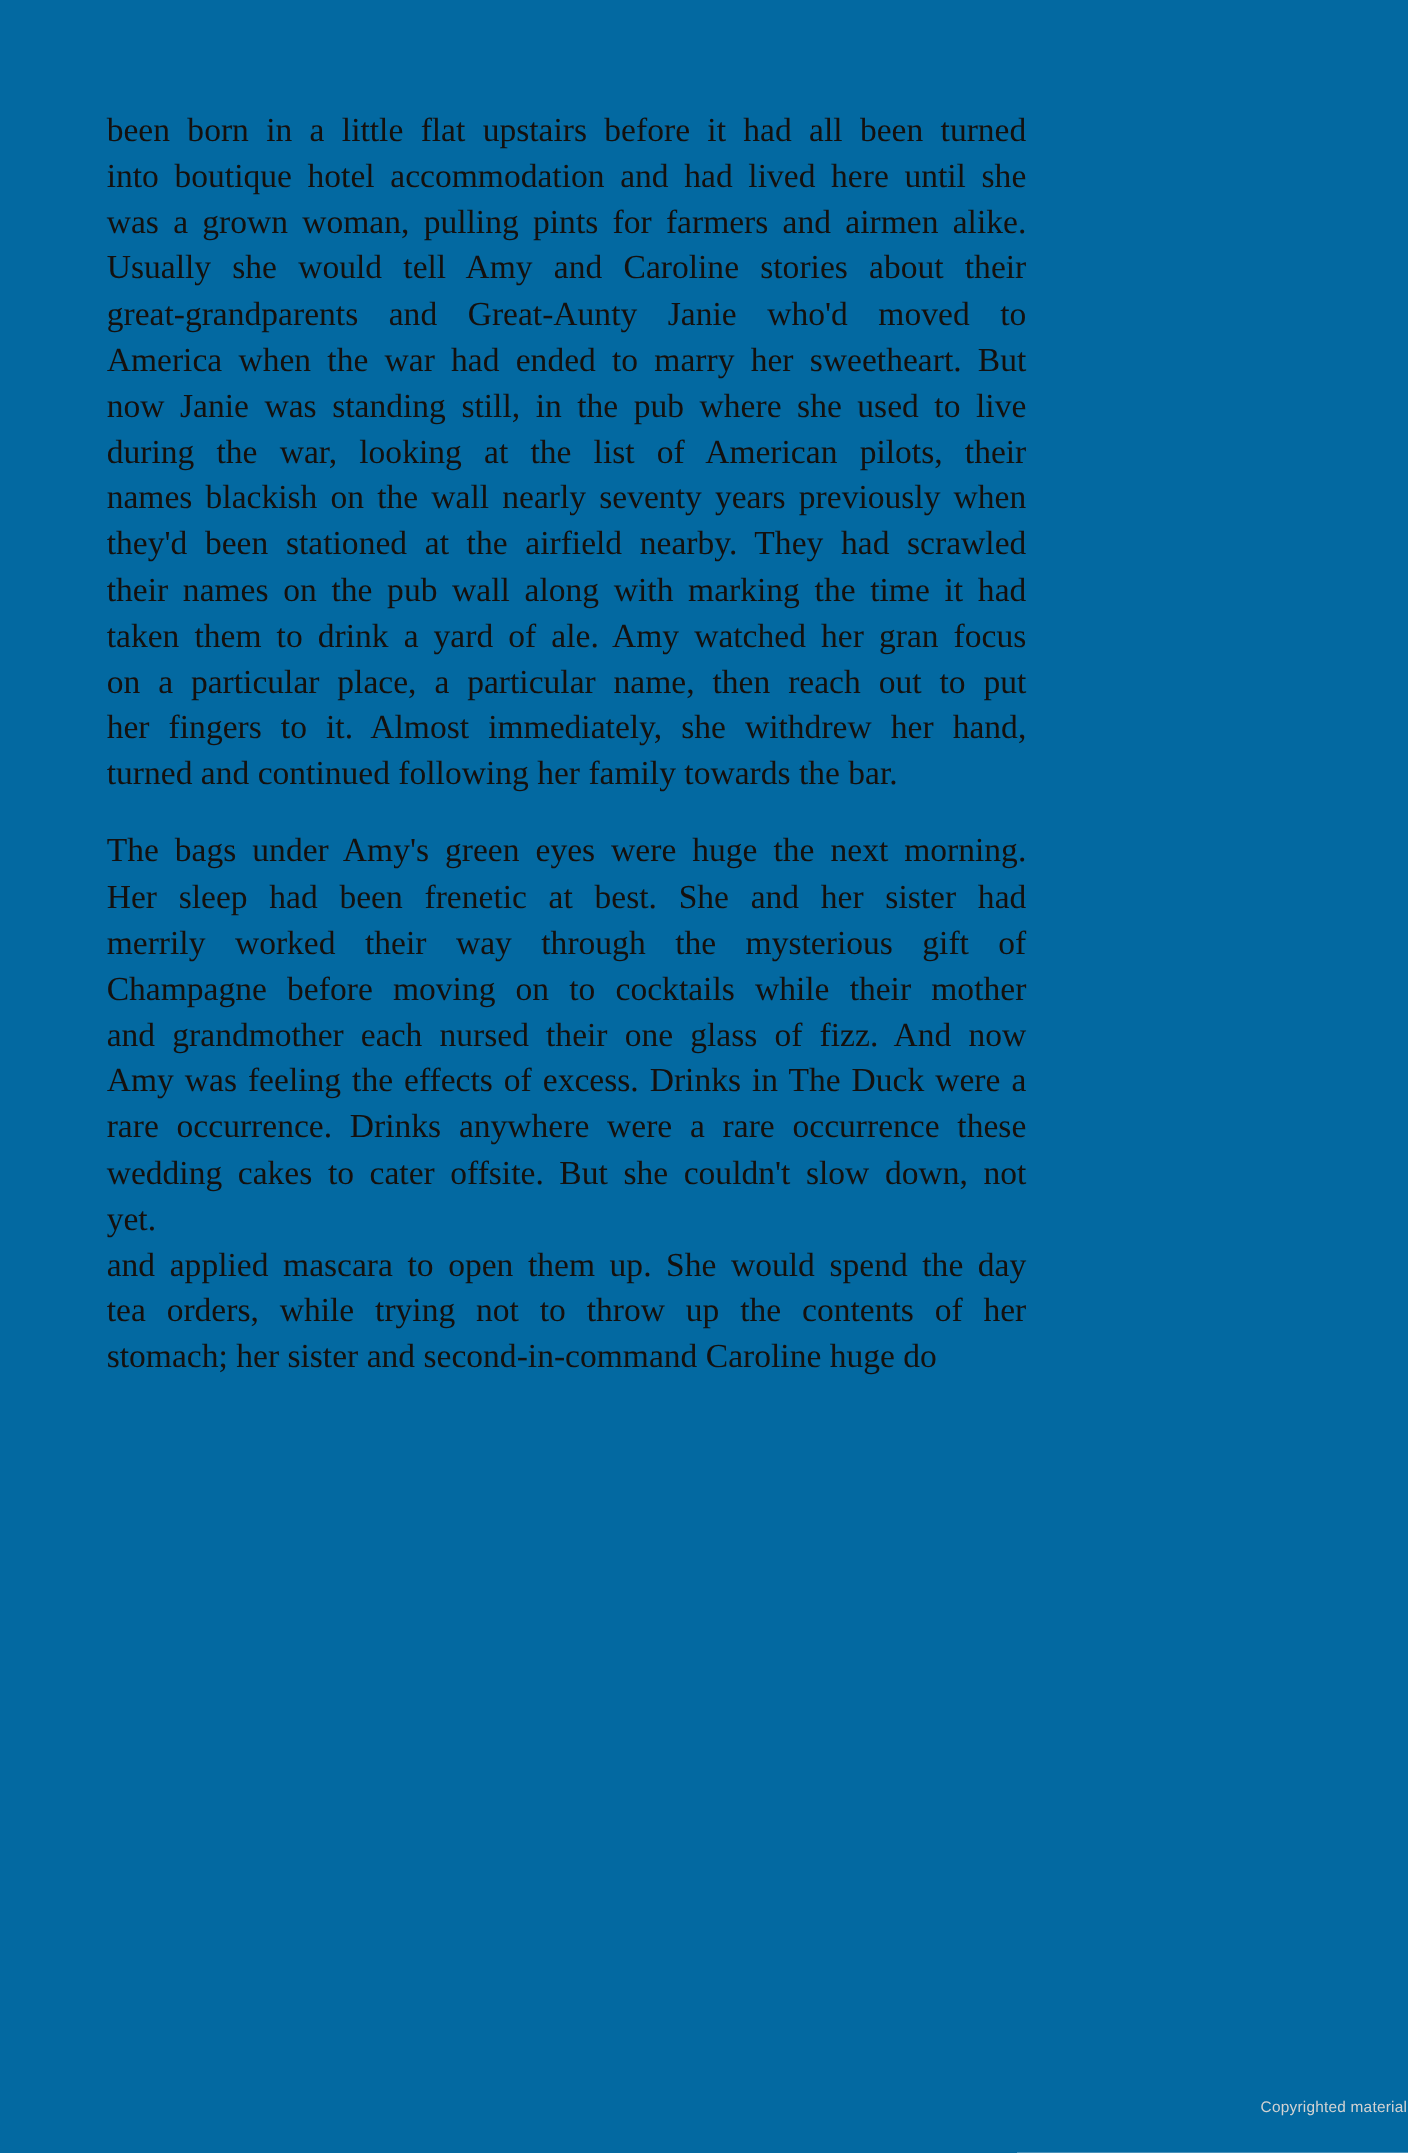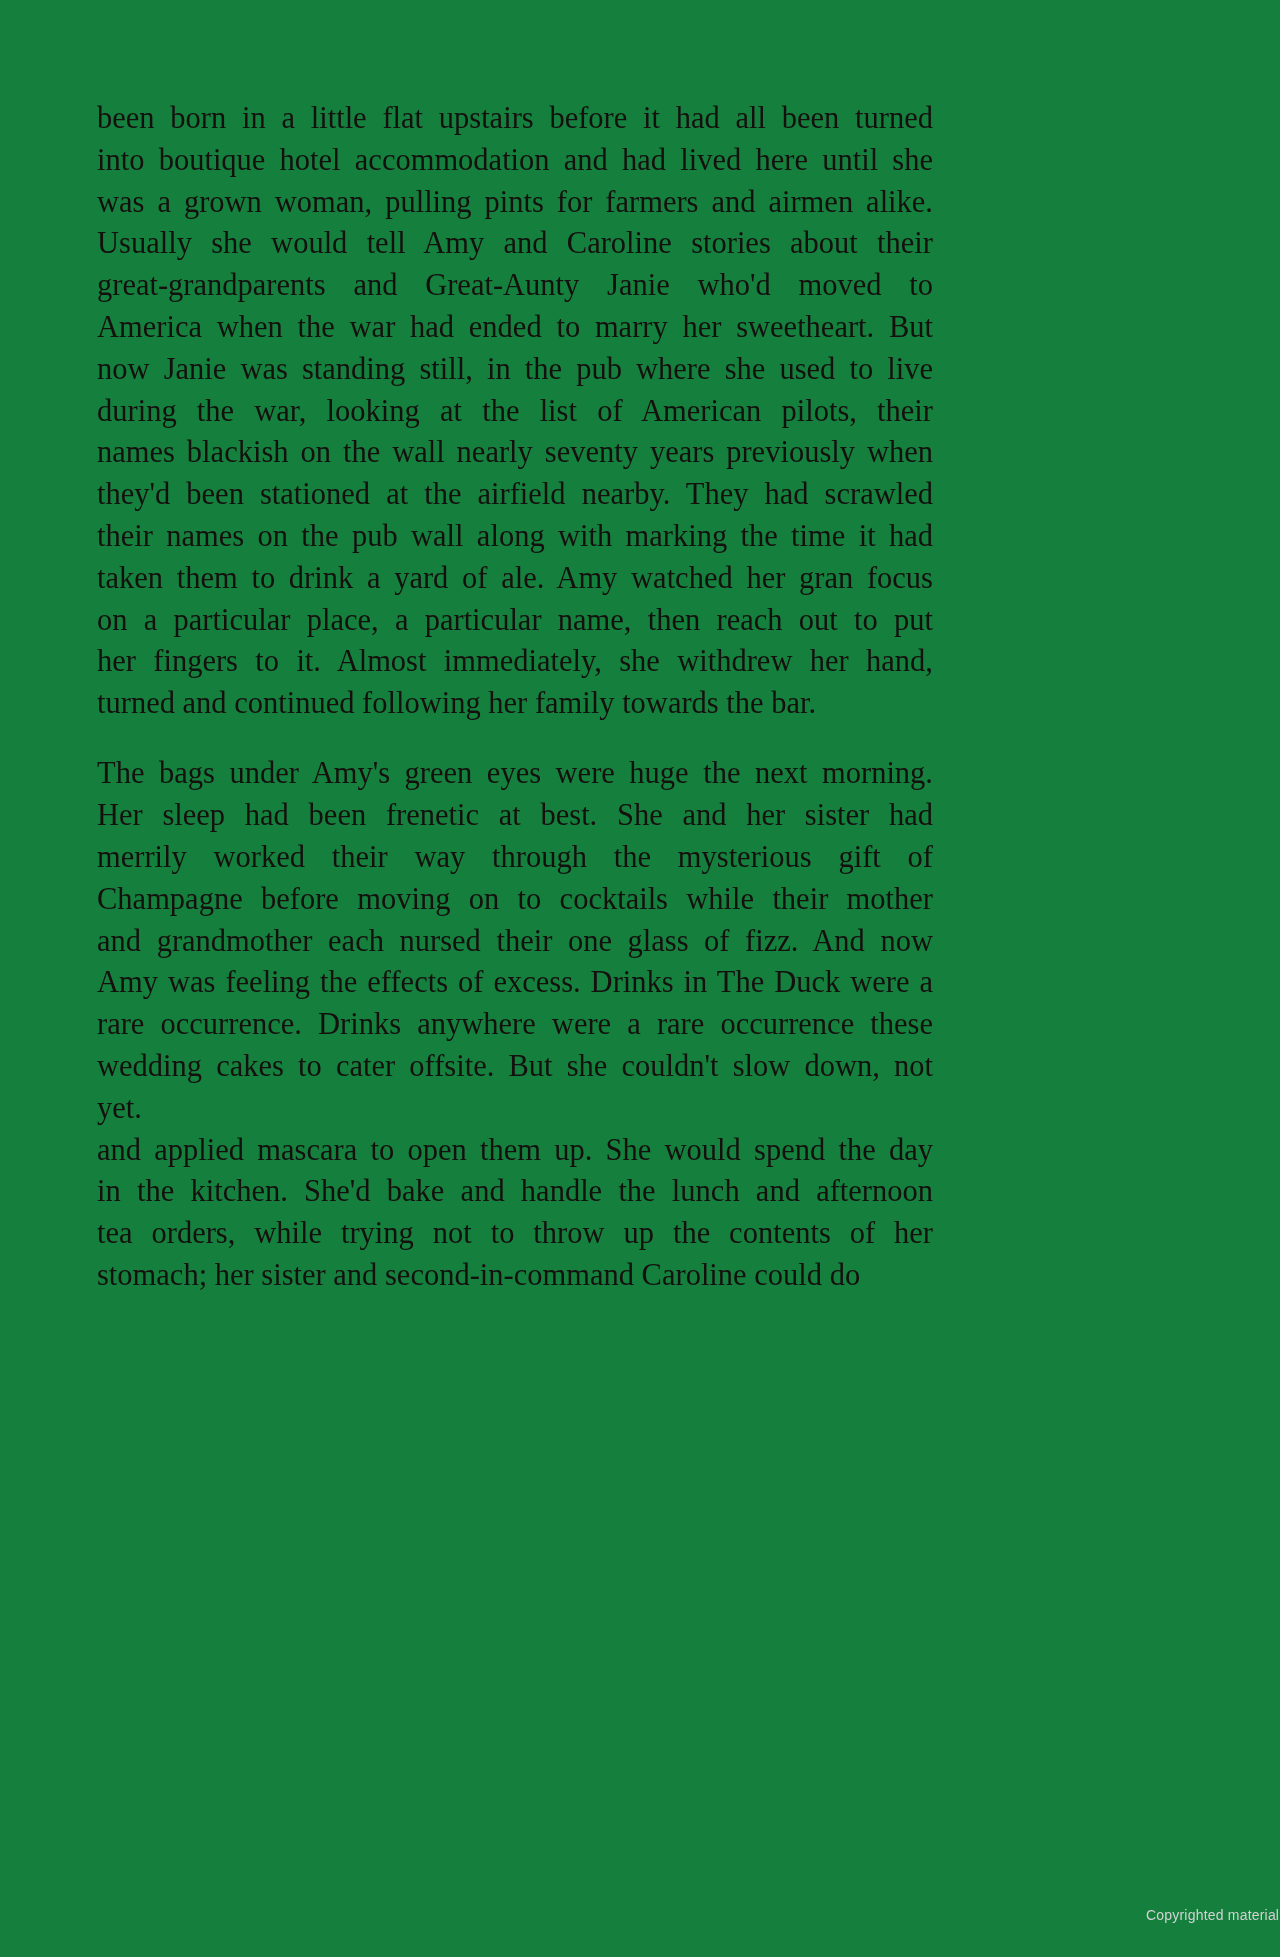--- a/index.html
+++ b/index.html
@@ -16,21 +16,21 @@
     font-family: "Liberation Serif", "DejaVu Serif", serif;
     color: #14100e;
   }
 
   .page {
     position: absolute;
     left: 0;
     top: 0;
     width: 1280px;
     height: 1957px;
-    background: #15803d;
+    background: #0369a1;
   }
 
   .text-column {
     position: absolute;
     left: 97px;
     top: 98px;
     width: 836px;
   }
 
   
@@ -100,22 +100,21 @@
       <span class="line">Champagne before moving on to cocktails while their mother</span>
       <span class="line">and grandmother each nursed their one glass of fizz. And now</span>
       <span class="line">Amy was feeling the effects of excess. Drinks in The Duck were a</span>
       <span class="line"><span>rare occurrence. Drinks </span><span class="ital">anywhere</span><span> were a rare occurrence these</span></span>
       <span class="line">wedding cakes to cater offsite. But she couldn't slow down, not</span>
       <span class="line last">yet.</span>
     </div>
 
     <div class="block">
       <span class="line">and applied mascara to open them up. She would spend the day</span>
-      <span class="line">in the kitchen. She'd bake and handle the lunch and afternoon</span>
       <span class="line">tea orders, while trying not to throw up the contents of her</span>
-      <span class="line last">stomach; her sister and second-in-command Caroline could do</span>
+      <span class="line last">stomach; her sister and second-in-command Caroline huge do</span>
     </div>
 
   </div>
 
   <div class="copyright">Copyrighted material</div>
 
 </div>
 
 </body></html>

